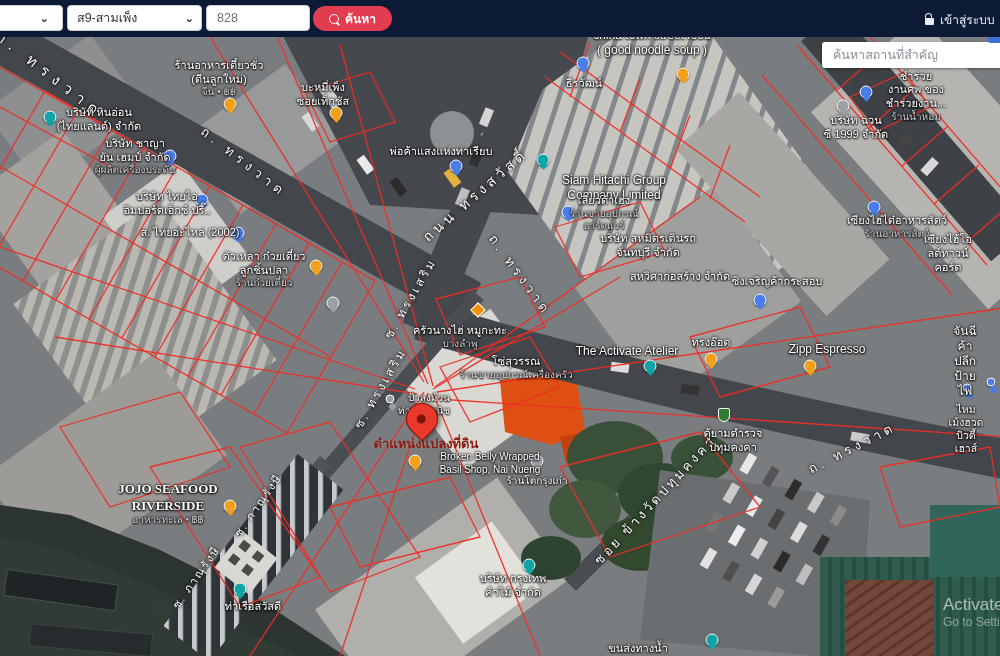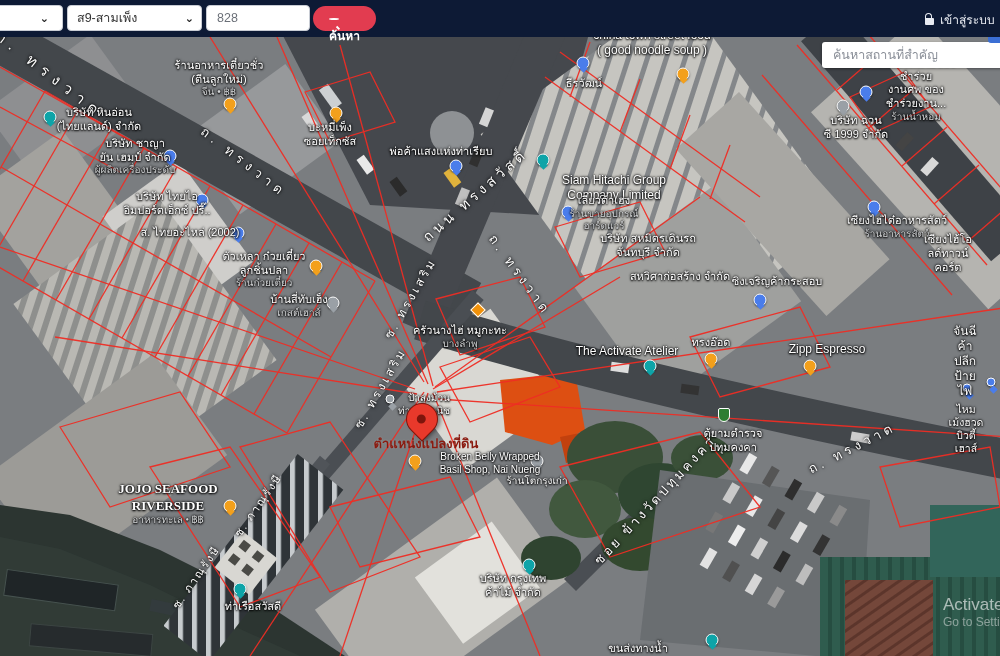--- a/index.html
+++ b/index.html
@@ -6,23 +6,23 @@
   .stage{position:relative;width:1000px;height:656px;overflow:hidden;
          font-family:"Liberation Sans","DejaVu Sans",sans-serif;background:#75787b;}
   
   .topbar{position:absolute;left:0;top:0;width:1000px;height:37px;background:#0d1a35;z-index:40;}
   .selbox{position:absolute;height:26px;top:5px;background:#fff;border:1px solid #c8ccd4;border-radius:4px;
           font-size:12.5px;color:#333;display:flex;align-items:center;box-sizing:border-box;}
   .selbox .chev{margin-left:auto;margin-right:7px;color:#222;font-size:11px;font-weight:700;}
   .parcel-input{position:absolute;left:206px;top:5px;width:104px;height:26px;border:1px solid #c8ccd4;
           border-radius:4px;box-sizing:border-box;font-size:12.5px;color:#6b7078;padding:0 10px;outline:none;
           font-family:inherit;}
-  .search-btn{position:absolute;left:313px;top:6px;height:25px;padding:12px 16px;background:#e23c50;border:none;
-          border-radius:14px;color:#fff;font-size:12px;font-weight:700;display:flex;gap:6px;
-          cursor:pointer;font-family:inherit;flex-direction:column;}
+  .search-btn{position:absolute;left:313px;top:6px;height:25px;padding:0 16px;background:#e23c50;border:none;
+          border-radius:14px;color:#fff;font-size:12px;font-weight:700;display:flex;align-items:center;gap:6px;
+          cursor:pointer;font-family:inherit;}
   .mag{width:8px;height:8px;border:1.6px solid #fff;border-radius:50%;position:relative;display:inline-block;}
   .mag::after{content:'';position:absolute;width:1.8px;height:4px;background:#fff;left:7px;top:7px;transform:rotate(-45deg);}
   .logout{position:absolute;left:925px;top:10px;color:#e8ebf2;font-size:12px;display:flex;align-items:center;gap:6px;width:180px;}
   .lock{width:9px;height:7px;background:#e8ebf2;border-radius:1px;position:relative;display:inline-block;margin-top:4px;}
   .lock::before{content:'';position:absolute;width:5px;height:5px;border:1.6px solid #e8ebf2;border-bottom:none;
           border-radius:4px 4px 0 0;left:0px;top:-5px;}
   
   .map{position:absolute;left:0;top:37px;width:1000px;height:619px;overflow:hidden;background:#75787b;}
   .map svg{position:absolute;left:0;top:0;}
   .poi{position:absolute;transform:translate(-50%,-50%);color:#fff;font-size:11px;line-height:1.25;text-align:center;
@@ -255,21 +255,21 @@
     <div class="roadlab" style="left:196px;top:540px;transform:translate(-50%,-50%) rotate(-55deg);font-size:11px;letter-spacing:2px;">ซ. ภาณุรังษี</div>
 
     <div class="poi" style="left:652px;top:6px;font-size:12px;">china town street food
 ( good noodle soup )</div>
     <div class="poi" style="left:584px;top:47px;">ธีรวัฒน์</div>
     <div class="poi" style="left:219px;top:42px;">
       <span style="white-space:pre-line">ร้านอาหารเตี๋ยวชั่ว
 (ตีนลูกใหม่)</span>
       <div class="sub">จีน • ฿฿</div>
     </div>
-    <div class="poi" style="left:330px;top:58px;margin-top:40px;">บะหมี่เพ็ง
+    <div class="poi" style="left:323px;top:58px;">บะหมี่เพ็ง
 ซอยเท็กซัส</div>
     <div class="poi" style="left:99px;top:83px;">บริษัท หินอ่อน
 (ไทยแลนด์) จำกัด</div>
     <div class="poi" style="left:135px;top:120px;">
       <span style="white-space:pre-line">บริษัท ชาญา
 ยัน เฮมป์ จำกัด</span>
       <div class="sub">ผู้ผลิตเครื่องประดับ</div>
     </div>
     <div class="poi" style="left:167px;top:167px;">บริษัท ไทยไอ
 อิมปอร์ตเอ็กซ์ ปรี๊..</div>
@@ -305,27 +305,27 @@
     <div class="poi" style="left:424px;top:367px;font-size:10px;text-align:right;">ป้าลุงม้วน
 ท่าเรือวานิช</div>
     <div class="poi parcel-caption" style="left:426px;top:407px;">ตำแหน่งแปลงที่ดิน</div>
     <div class="poi" style="left:490px;top:426px;font-size:10px;">Broken Belly Wrapped
 Basil Shop, Nai Nueng</div>
     <div class="poi" style="left:264px;top:233px;">
       <span style="white-space:pre-line">ตัวเหลา ก๋วยเตี๋ยว
 ลูกชิ้นปลา</span>
       <div class="sub">ร้านก๋วยเตี๋ยว</div>
     </div>
-    <div class="poi" style="left:299px;top:269px;">
-      <span style="white-space:pre-line">บ้านสี่ทับเฮ็ง</span>
-      <div class="sub">เกสต์เฮาส์</div>
-    </div>
     <div class="poi" style="left:460px;top:300px;">
       <span style="white-space:pre-line">ครัวนางไฮ่ หมูกะทะ</span>
       <div class="sub">บางลำพู</div>
+    </div>
+    <div class="poi" style="left:516px;top:331px;">
+      <span style="white-space:pre-line">โซ่สุวรรณ</span>
+      <div class="sub">ร้านขายอุปกรณ์เครื่องครัว</div>
     </div>
     <div class="poi" style="left:168px;top:467px;font-size:13px;font-weight:700;font-family:Liberation Serif, serif;">
       <span style="white-space:pre-line">JOJO SEAFOOD
 RIVERSIDE</span>
       <div class="sub" style="font-weight:400;">อาหารทะเล • ฿฿</div>
     </div>
     <div class="poi" style="left:253px;top:570px;">ท่าเรือสวัสดี</div>
     <div class="poi" style="left:513px;top:549px;">บริษัท กรุงเทพ
 ค้าไม้ จำกัด</div>
     <div class="poi" style="left:537px;top:444px;font-size:10px;">ร้านโตกรุงเก่า</div>

